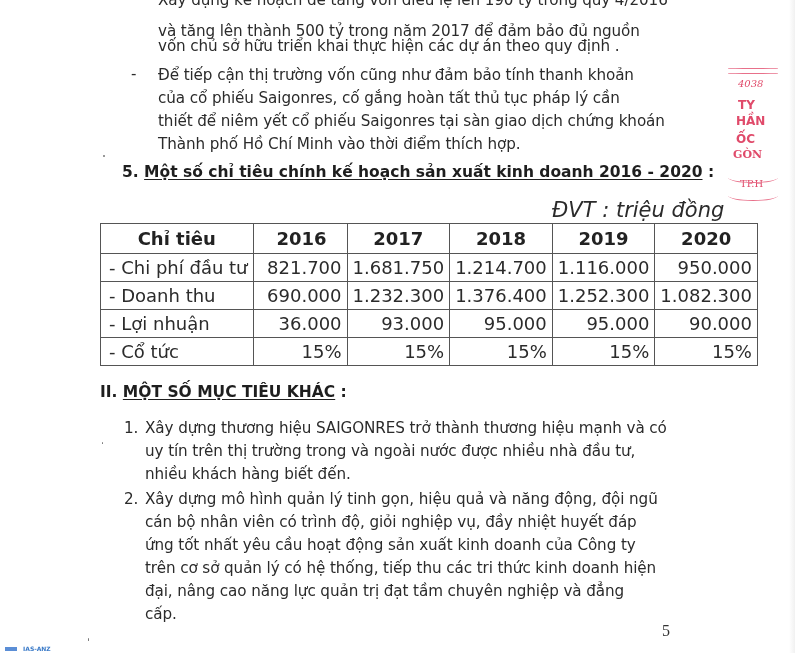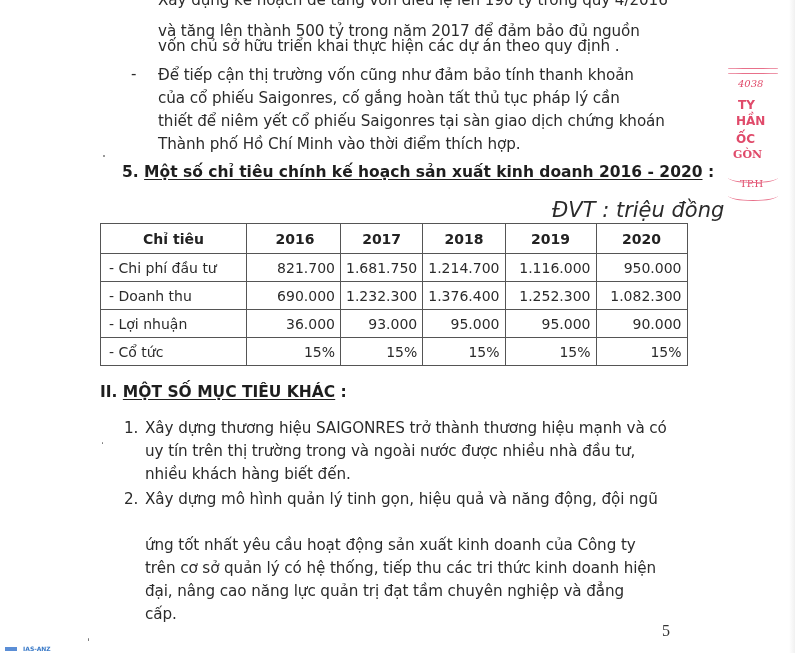--- a/index.html
+++ b/index.html
@@ -9,21 +9,21 @@
     font-family:"DejaVu Sans", "Liberation Sans", sans-serif;
   }
   .page { position:absolute; left:0; top:0; width:795px; height:653px; }
   .txt { position:absolute; font-size:15.2px; line-height:23px; color:#2b2b2b; letter-spacing:-0.1px; white-space:nowrap; }
   .bullet-dash { position:absolute; font-size:15px; color:#2b2b2b; }
   .heading { position:absolute; font-size:15.5px; font-weight:bold; color:#1e1e1e; white-space:nowrap; }
   .heading u { text-decoration:underline; text-underline-offset:2px; }
   .unit { position:absolute; font-size:21px; font-style:italic; color:#2b2b2b; }
   table.plan {
     position:absolute; left:100px; top:223px; border-collapse:collapse;
-    font-size:14px; color:#2b2b2b;
+    font-size:18px; color:#2b2b2b;
   }
   table.plan td, table.plan th {
     border:1px solid #555; padding:0 5px; height:27px; white-space:nowrap;
   }
   table.plan th { font-weight:bold; text-align:center; height:29px; color:#222; }
   table.plan td.num { text-align:right; }
   table.plan td.lbl { text-align:left; padding-left:8px; }
   .stamp {
     position:absolute; left:728px; top:68px; width:70px; height:140px;
     color:#e04a6a; font-family:"DejaVu Serif", serif; text-align:left;
@@ -113,20 +113,21 @@
 
   <div class="txt" style="left:124px;top:417px;">1.</div>
   <div class="txt" style="left:145px;top:417px;">Xây dựng thương hiệu SAIGONRES trở thành thương hiệu mạnh và có</div>
   <div class="txt" style="left:145px;top:440px;text-align:right;">uy tín trên thị trường trong và ngoài nước được nhiều nhà đầu tư,</div>
   <div class="txt" style="left:145px;top:463px;">nhiều khách hàng biết đến.</div>
 
   <span class="speck" style="left:102px;top:442px;width:1px;height:2px;"></span>
 
   <div class="txt" style="left:124px;top:488px;">2.</div>
   <div class="txt" style="left:145px;top:488px;">Xây dựng mô hình quản lý tinh gọn, hiệu quả và năng động, đội ngũ</div>
+  <div class="txt" style="left:145px;top:511px;">cán bộ nhân viên có trình độ, giỏi nghiệp vụ, đầy nhiệt huyết đáp</div>
   <div class="txt" style="left:145px;top:534px;">ứng tốt nhất yêu cầu hoạt động sản xuất kinh doanh của Công ty</div>
   <div class="txt" style="left:145px;top:557px;">trên cơ sở quản lý có hệ thống, tiếp thu các tri thức kinh doanh hiện</div>
   <div class="txt" style="left:145px;top:580px;">đại, nâng cao năng lực quản trị đạt tầm chuyên nghiệp và đẳng</div>
   <div class="txt" style="left:145px;top:603px;">cấp.</div>
 
   <div class="stamp">
     <div class="arc" style="top:0px;"></div>
     <div class="arc" style="top:5px;"></div>
     <span style="left:10px;top:10px;font-size:10px;font-weight:normal;font-style:italic;">4038</span>
     <span style="left:10px;top:30px;font-family:'DejaVu Sans',sans-serif;">TY</span>

